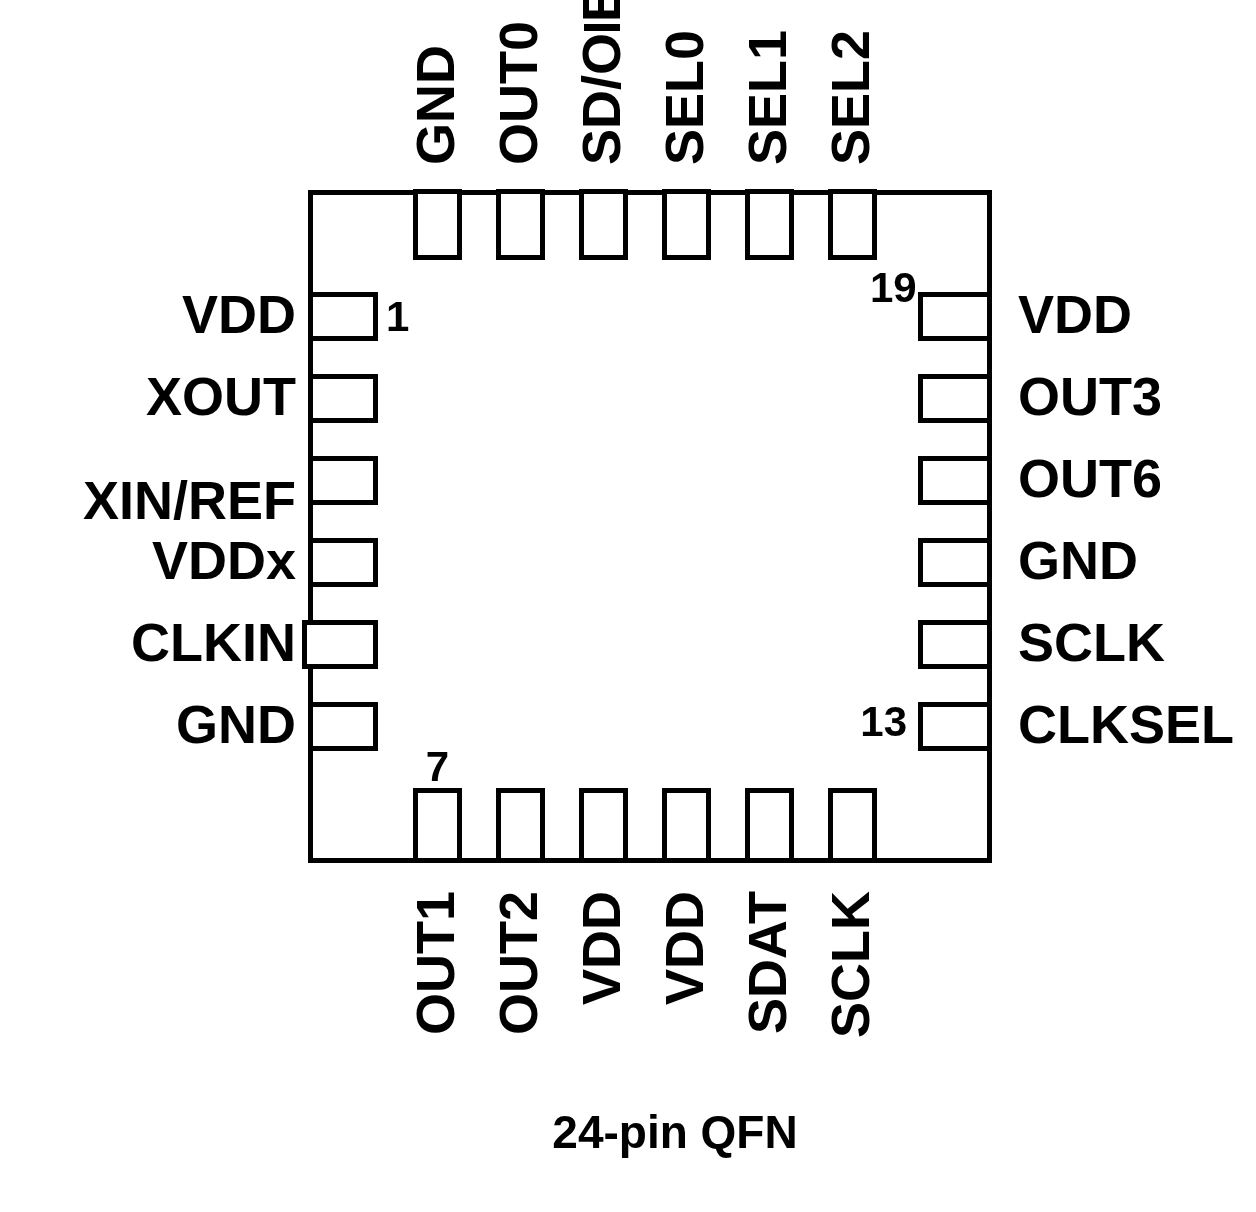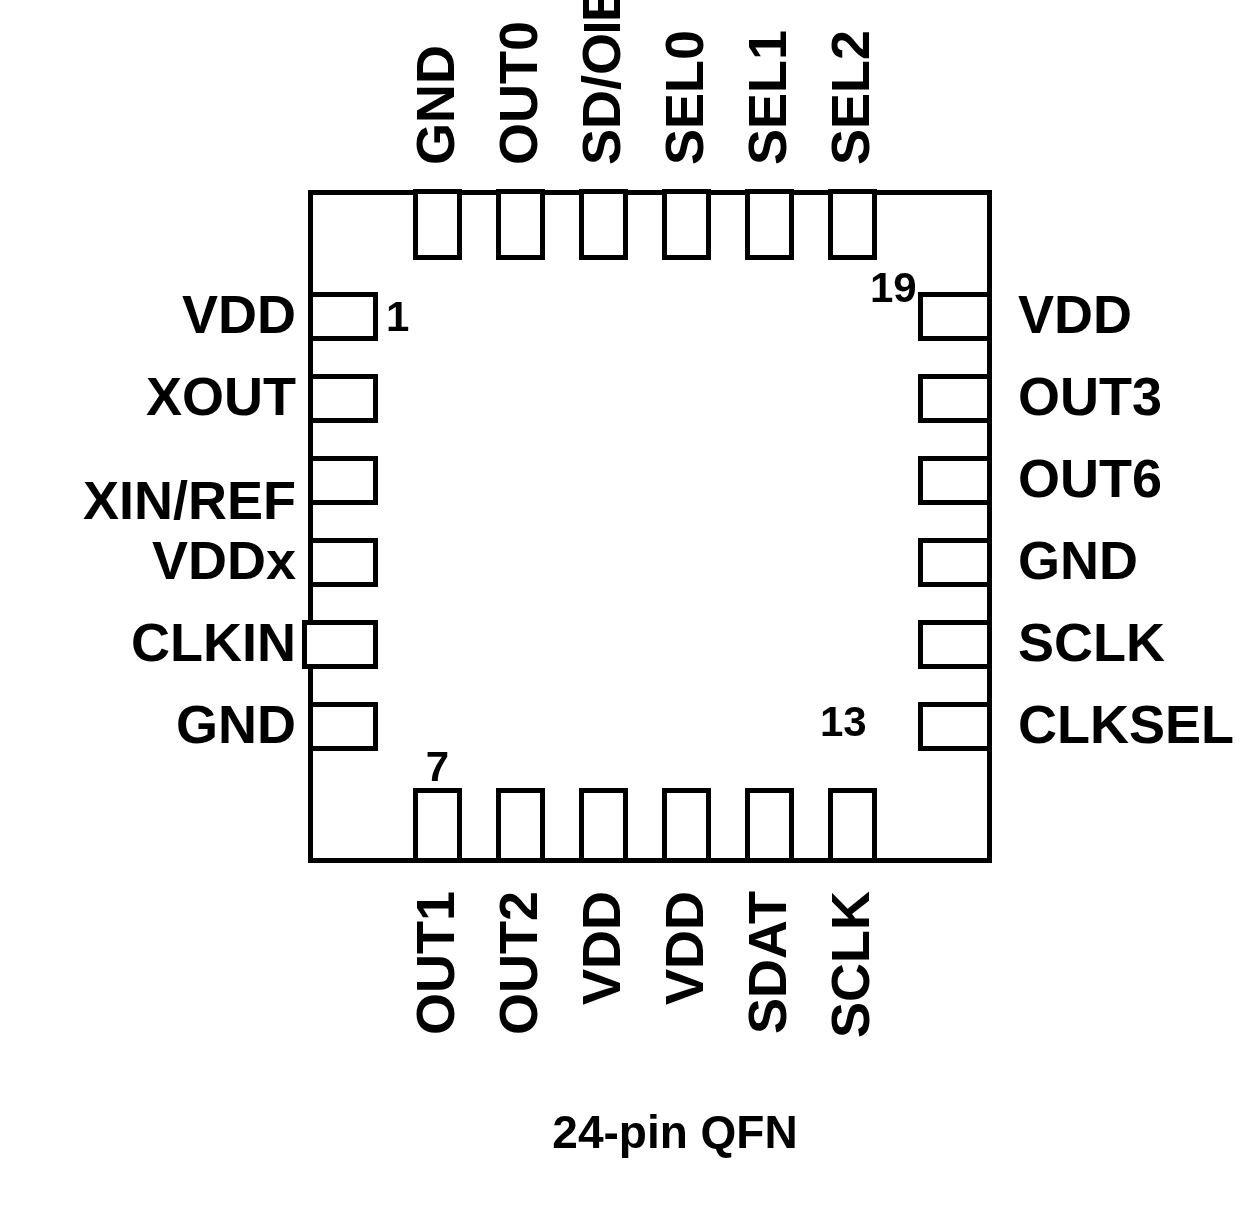--- a/index.html
+++ b/index.html
@@ -145,18 +145,18 @@
 
   <div class="vlbl vlbl-bottom" style="right:848px">OUT1</div>
   <div class="vlbl vlbl-bottom" style="right:765px">OUT2</div>
   <div class="vlbl vlbl-bottom" style="right:682px">VDD</div>
   <div class="vlbl vlbl-bottom" style="right:599px">VDD</div>
   <div class="vlbl vlbl-bottom" style="right:516px">SDAT</div>
   <div class="vlbl vlbl-bottom" style="right:433px">SCLK</div>
 
   <div class="pinnum" style="left:386px; top:296px;">1</div>
   <div class="pinnum" style="left:407px; top:746px; width:61px; text-align:center;">7</div>
-  <div class="pinnum" style="left:820px; top:701px; width:87px; text-align:left;">13</div>
+  <div class="pinnum" style="left:820px; top:701px; width:87px; text-align:right;">13</div>
   <div class="pinnum" style="left:870px; top:267px; width:61px; text-align:left;">19</div>
 
   <div class="caption">24-pin QFN</div>
 
 </div>
 
 </body></html>

